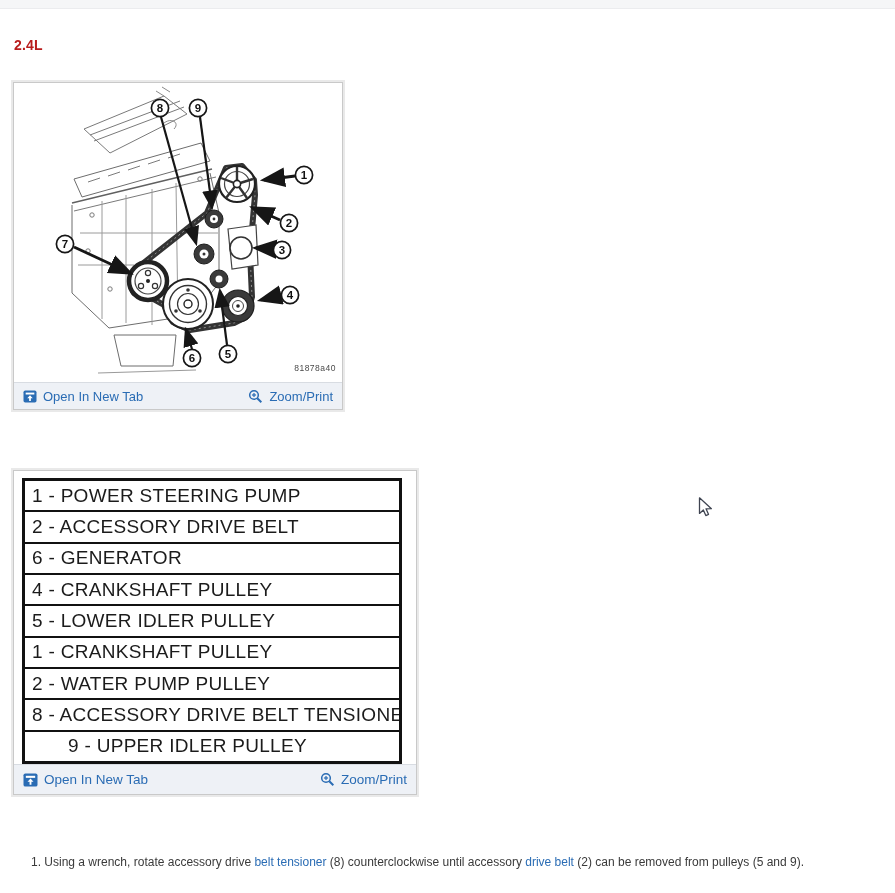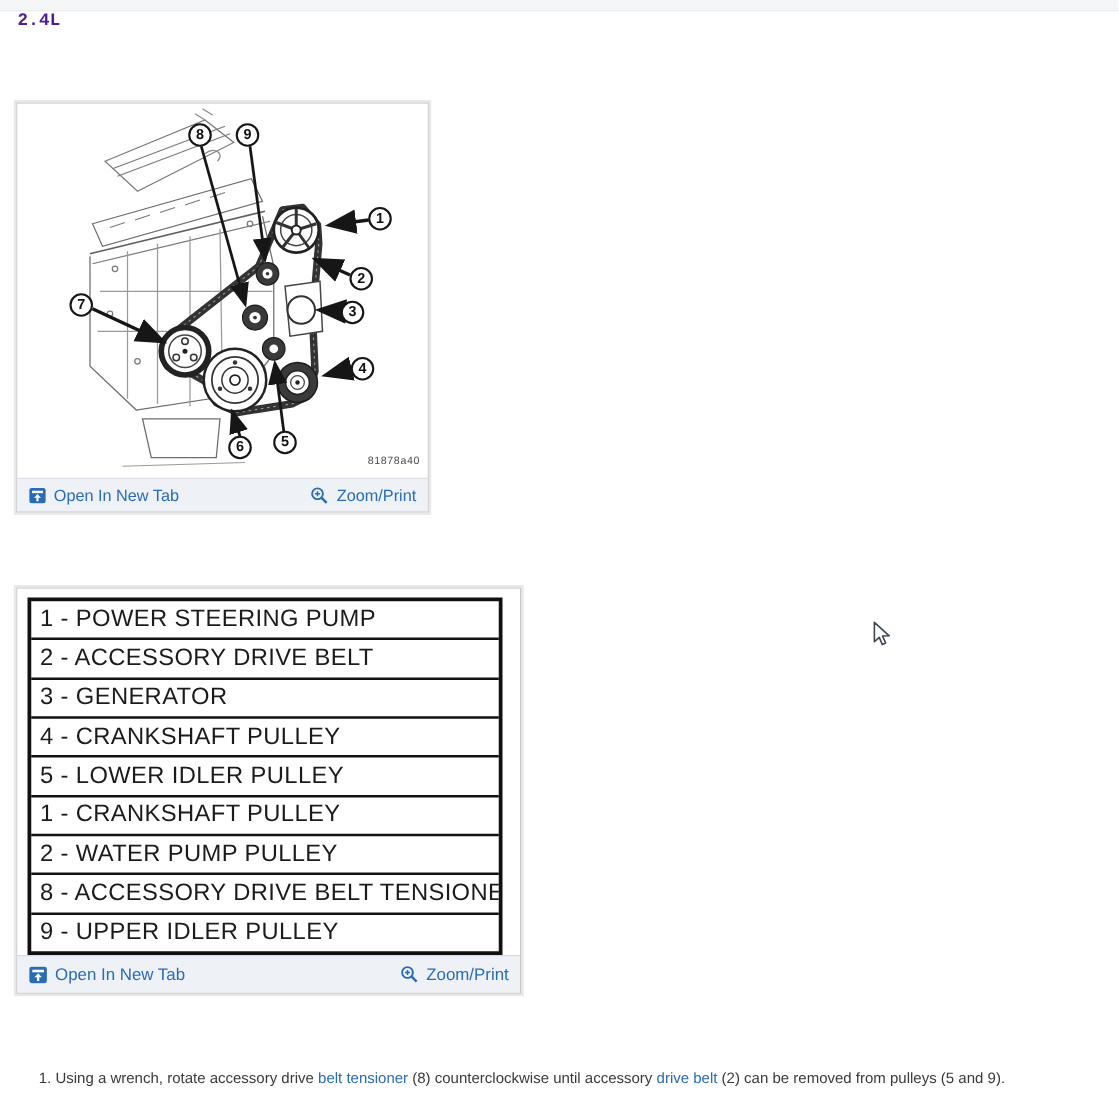--- a/index.html
+++ b/index.html
@@ -8,22 +8,22 @@
     position: relative;
     background: #ffffff;
     font-family: "Liberation Sans", sans-serif;
     overflow: hidden;
   }
   .top-strip {
     position: absolute; left: 0; top: 0; width: 895px; height: 9px;
     background: #f5f6f7; border-bottom: 1px solid #ebecee;
   }
   .engine-heading {
-    position: absolute; left: 14px; top: 9px;
-    font-size: 14px; font-weight: 700; color: #4c1d95; letter-spacing: .2px; font-family: Liberation Mono, monospace;
+    position: absolute; left: 14px; top: 37px;
+    font-size: 14px; font-weight: 700; color: #b91c1c; letter-spacing: .2px;
   }
   
   .card {
     position: absolute; background: #ffffff;
     border: 1px solid #c9c9c9;
     box-shadow: 0 0 0 2px #e9e9e9;
     display: flex; flex-direction: column;
   }
   .card-1 { left: 13px; top: 82px; width: 330px; height: 328px; }
   .card-2 { left: 13px; top: 470px; width: 404px; height: 325px; }
@@ -48,21 +48,21 @@
     border: 3px solid #111; background: #fff;
     display: flex; flex-direction: column;
   }
   .legend-row {
     flex: 1 1 auto; display: flex; align-items: center;
     border-bottom: 2px solid #111;
     padding-left: 7px;
     font-size: 19px; color: #1b1b1b; letter-spacing: .3px;
     white-space: nowrap; overflow: hidden;
   }
-  .legend-row:last-child { border-bottom: none; }
+  .legend-row:last-child { border-bottom: none; margin-left: 36px; }
   
   .instructions {
     position: absolute; left: 16px; top: 852px; width: 886px;
     padding-left: 15px;
     font-size: 12px; line-height: 20.5px; color: #3a3a3a;
   }
   .instructions .inline-link { color: #2a6cb4; cursor: pointer; }
   
   .cursor { position: absolute; left: 694px; top: 495px; width: 22px; height: 24px; pointer-events: none; }
 </style>
@@ -230,21 +230,21 @@
     </a>
   </div>
 </div>
 
 <div class="card card-2">
   <div class="card-body">
     <div class="legend-wrap">
       <div class="legend-table">
         <div class="legend-row">1 - POWER STEERING PUMP</div>
         <div class="legend-row">2 - ACCESSORY DRIVE BELT</div>
-        <div class="legend-row">3 - GENERATOR</div>
+        <div class="legend-row">6 - GENERATOR</div>
         <div class="legend-row">4 - CRANKSHAFT PULLEY</div>
         <div class="legend-row">5 - LOWER IDLER PULLEY</div>
         <div class="legend-row">1 - CRANKSHAFT PULLEY</div>
         <div class="legend-row">2 - WATER PUMP PULLEY</div>
         <div class="legend-row">8 - ACCESSORY DRIVE BELT TENSIONER</div>
         <div class="legend-row">9 - UPPER IDLER PULLEY</div>
       </div>
     </div>
   </div>
   <div class="card-footer">

